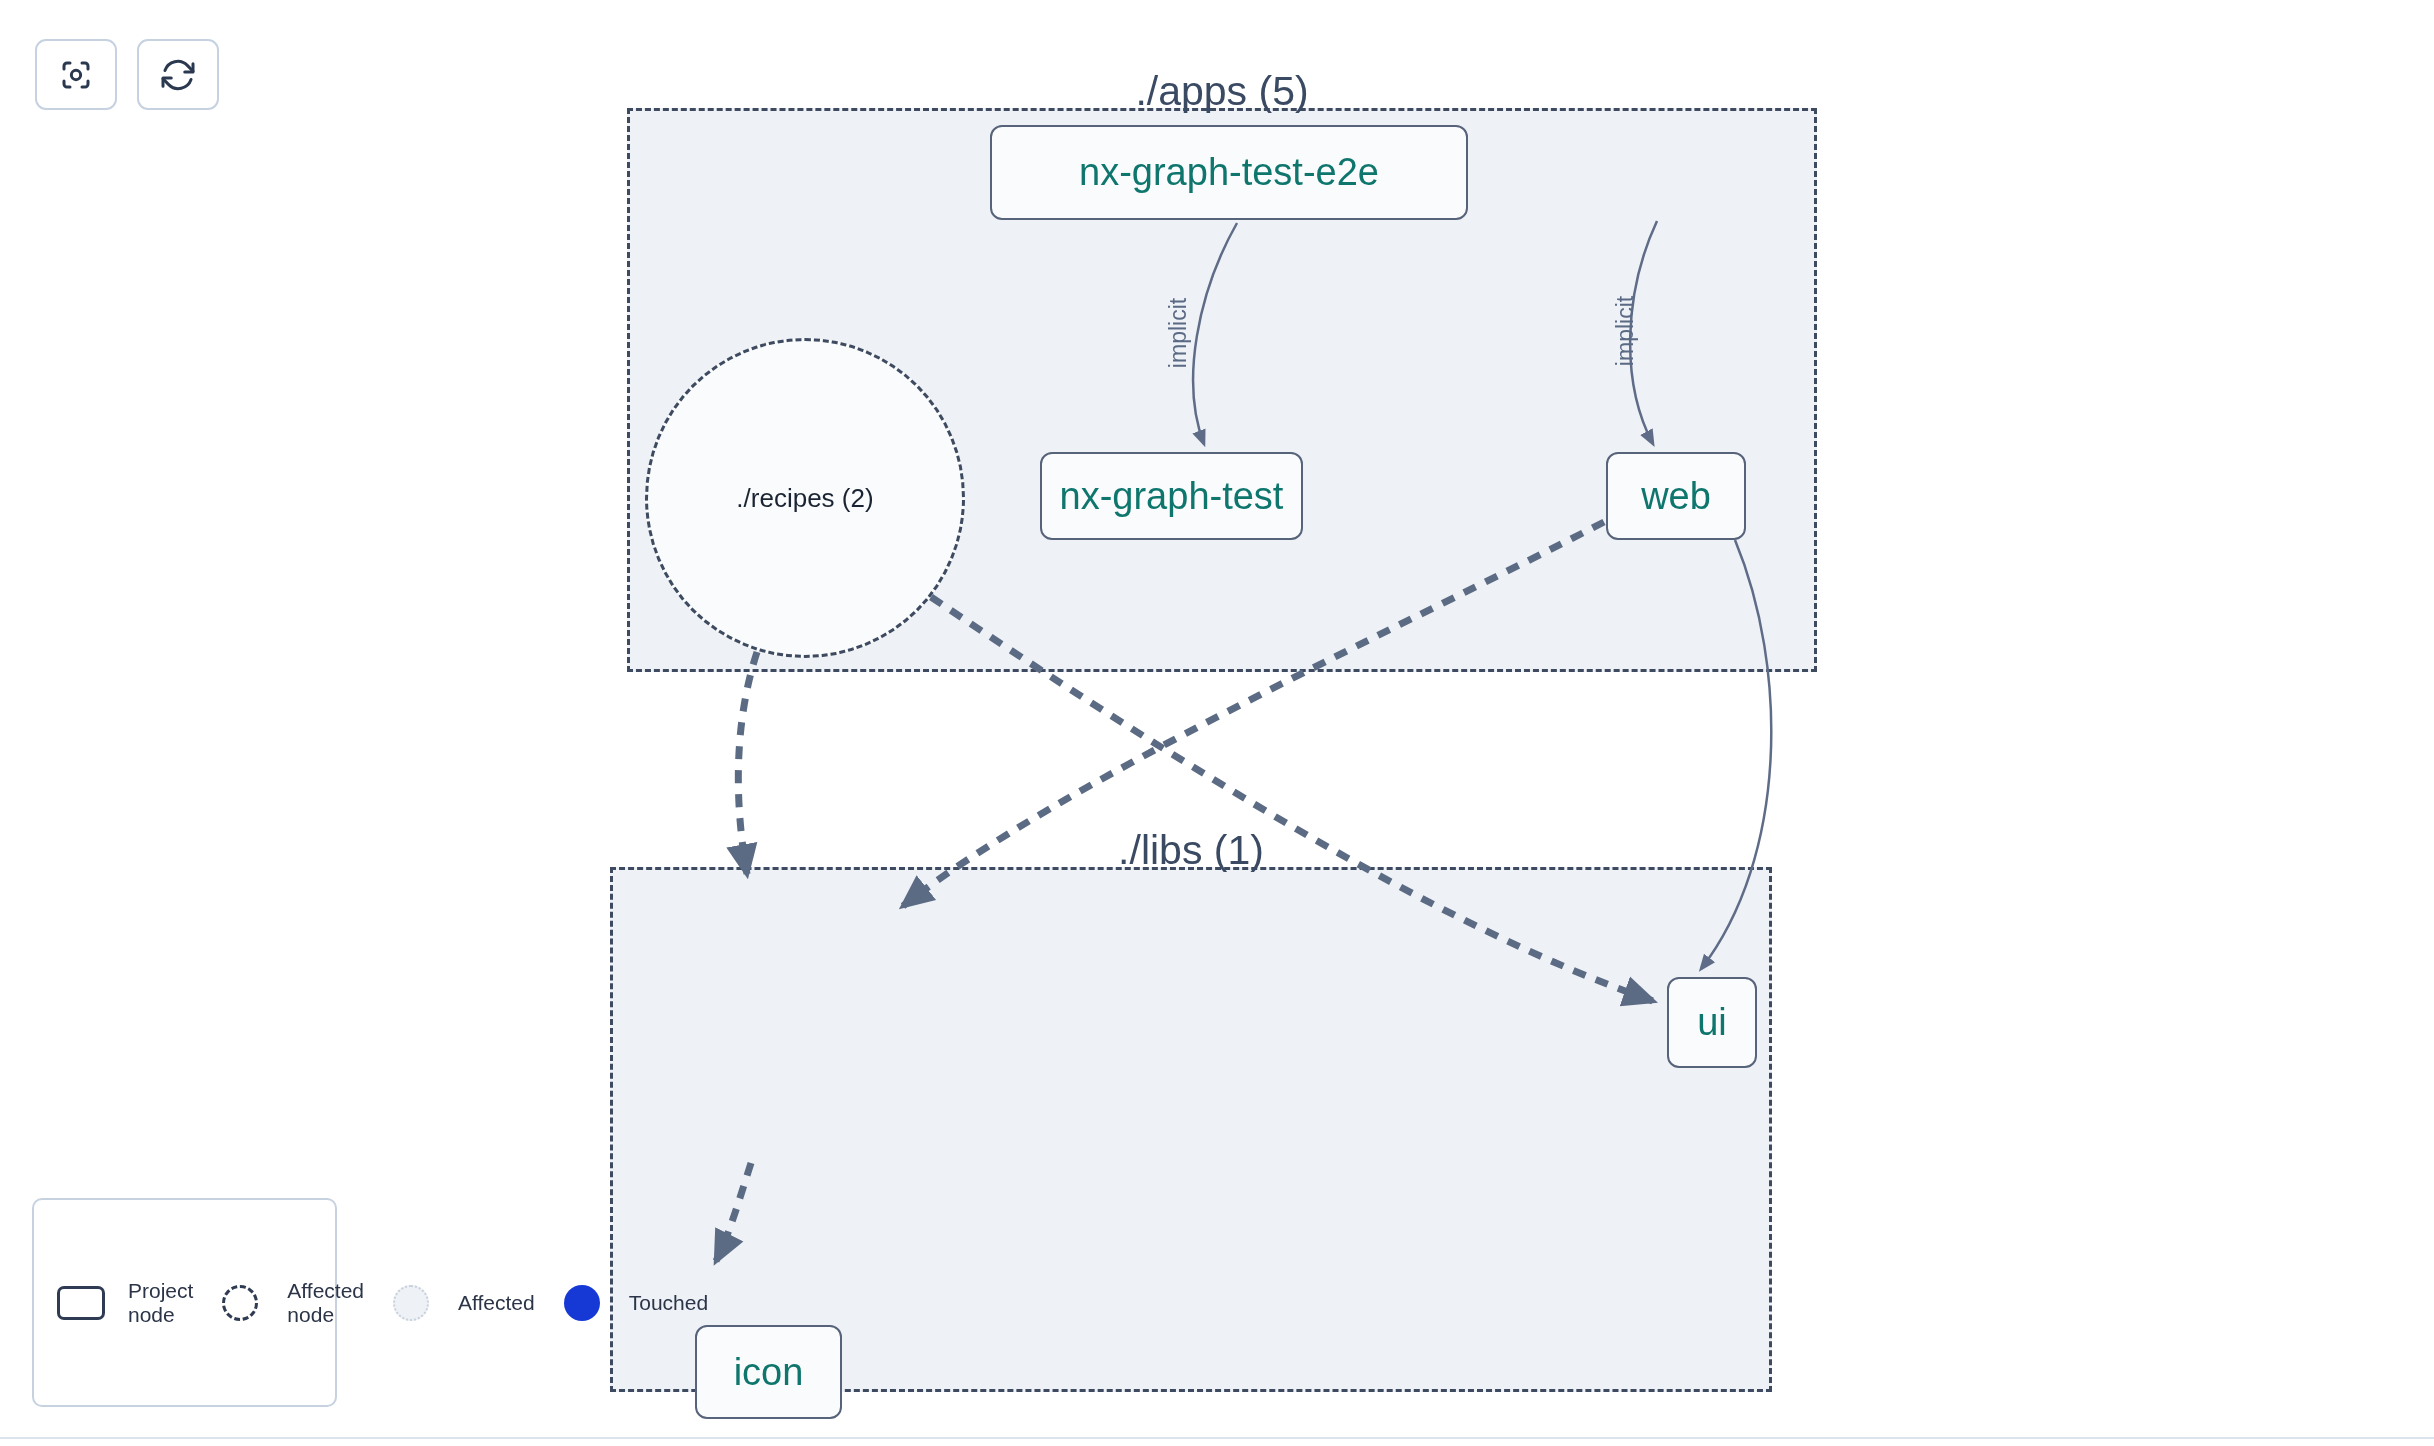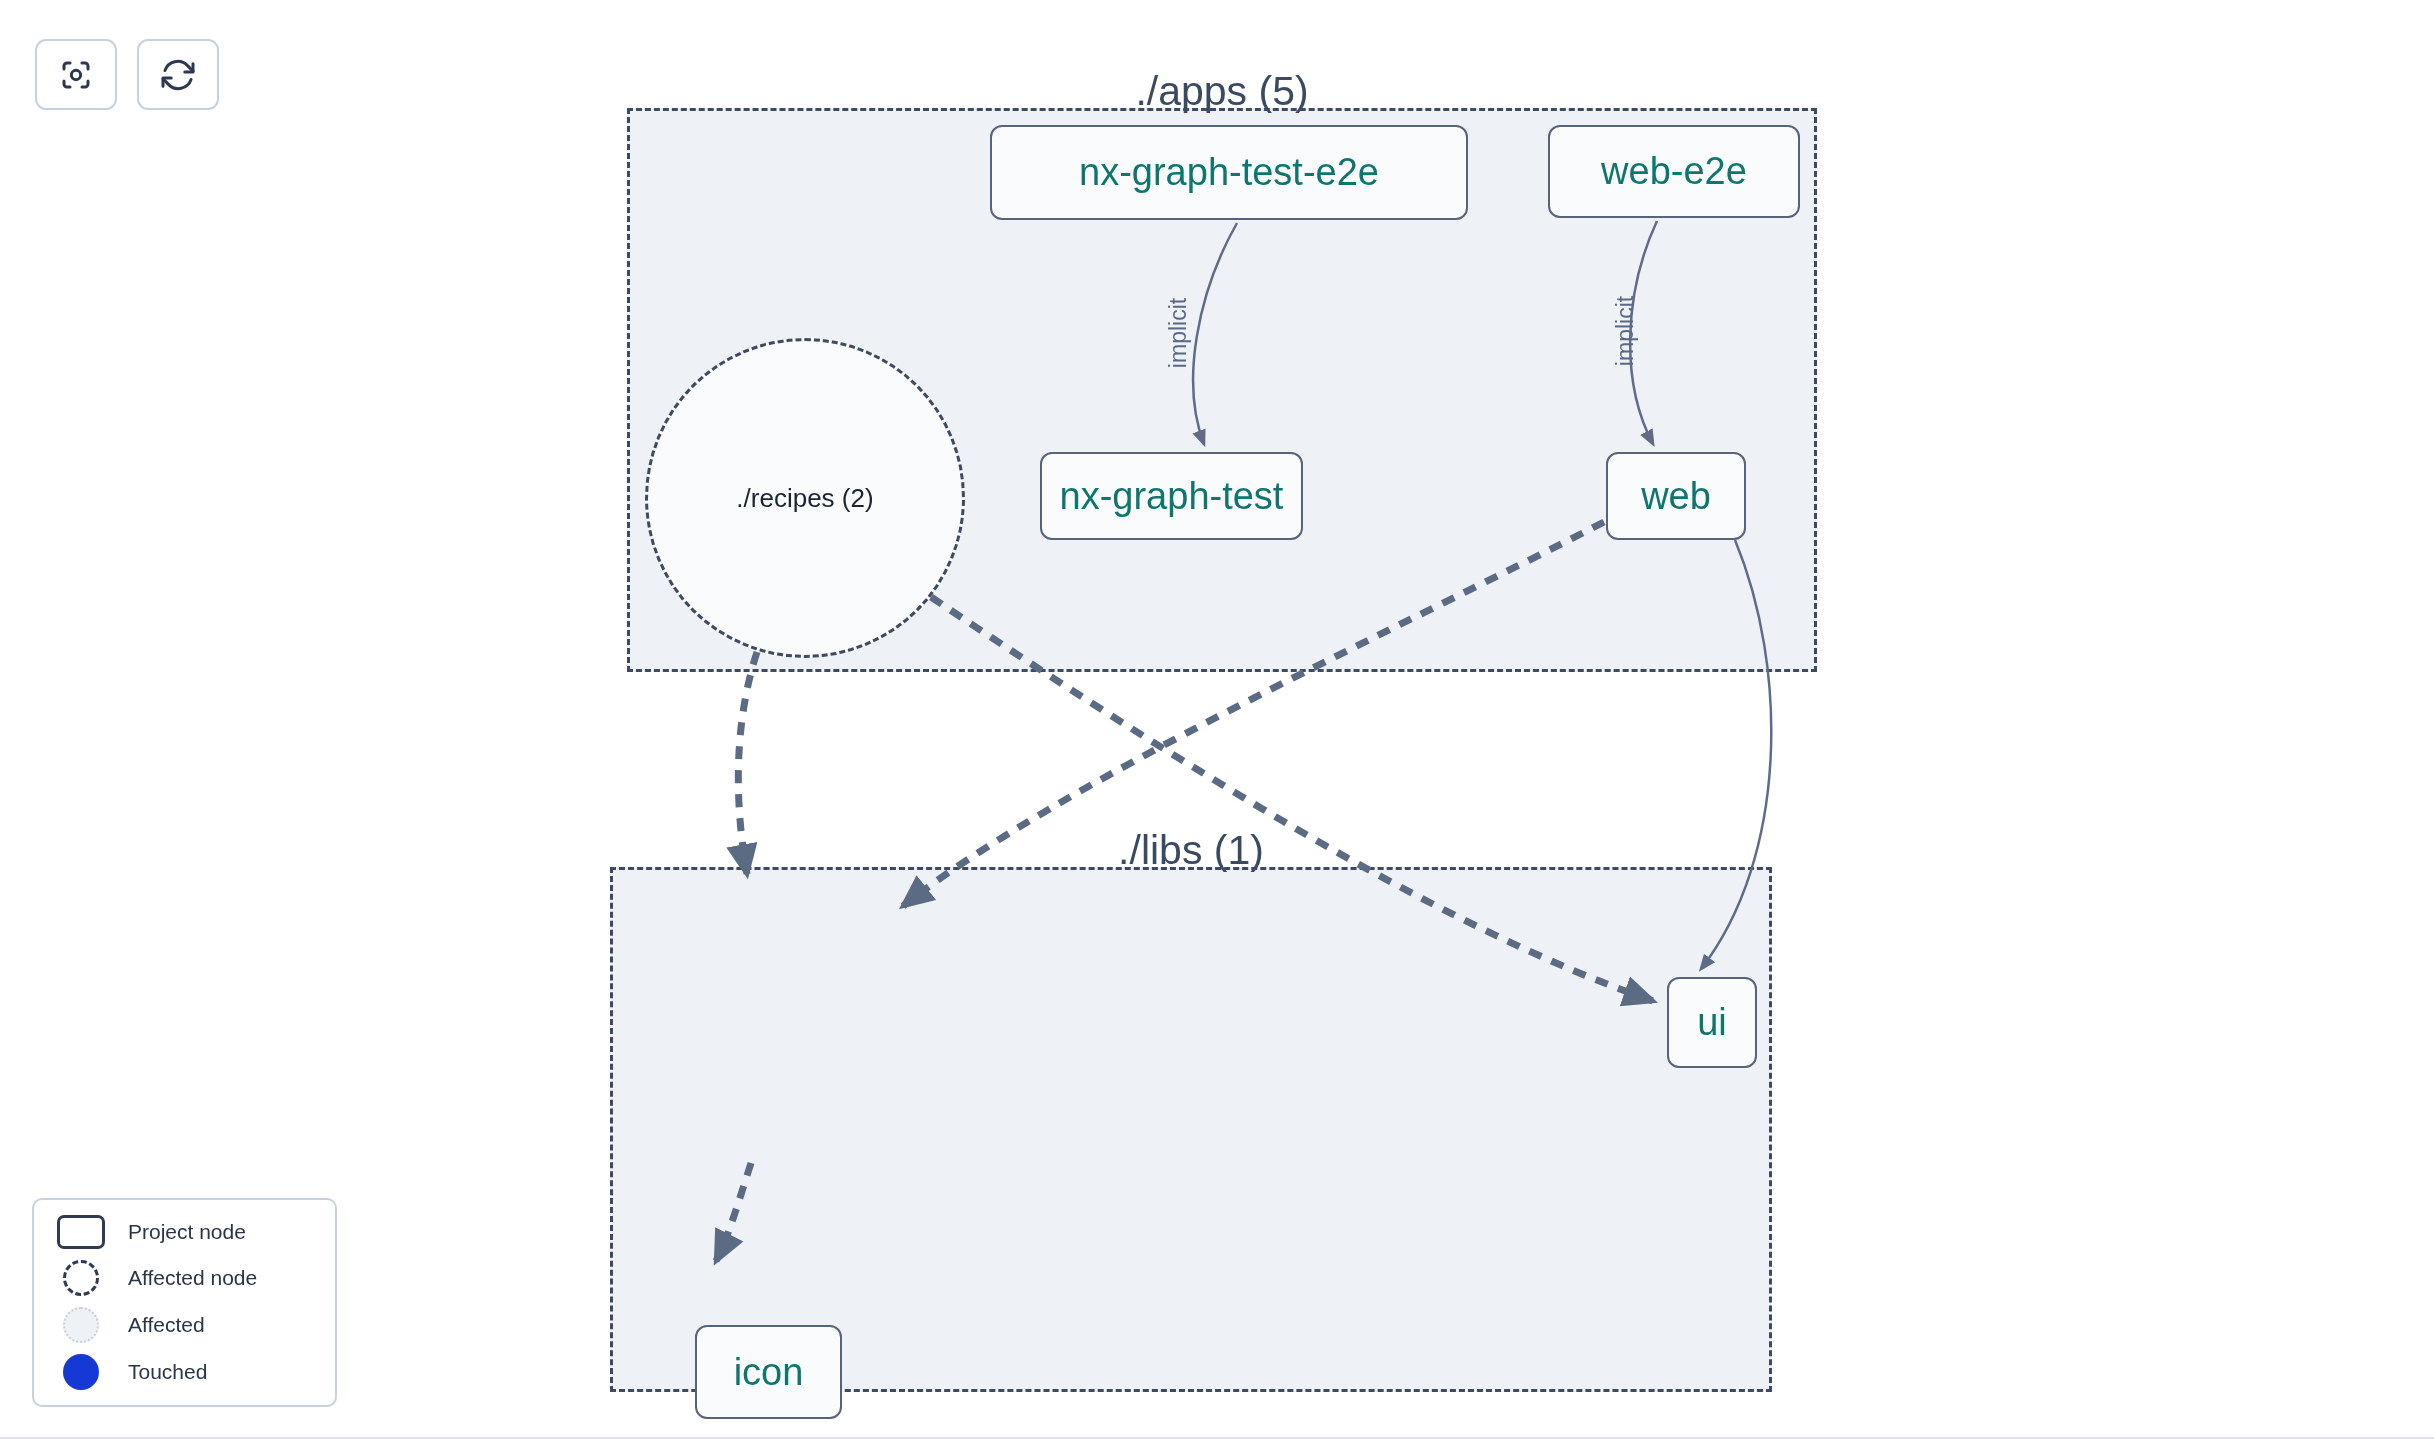--- a/index.html
+++ b/index.html
@@ -29,21 +29,21 @@
   .node{position:absolute;background:#fafbfd;border:2px solid #57637a;border-radius:12px;
         display:flex;align-items:center;justify-content:center;box-sizing:border-box;
         font-size:38px;color:#0f766e;white-space:nowrap;z-index:10;cursor:pointer;}
   .composite{position:absolute;background:#f9fbfc;border:3px dashed #3d4a5f;border-radius:50%;
         display:flex;align-items:center;justify-content:center;box-sizing:border-box;
         font-size:26px;color:#1b2433;white-space:nowrap;z-index:10;cursor:pointer;}
 
   
   .legend{position:absolute;left:32px;top:1198px;width:305px;height:209px;background:#fff;
           border:2px solid #c7d2e1;border-radius:10px;box-sizing:border-box;z-index:40;
-          display:flex;flex-direction:column;justify-content:space-around;padding:10px 0;}
+          display:flex;justify-content:space-around;padding:10px 0;}
   .legend-row{display:flex;align-items:center;}
   .legend-swatch-cell{width:94px;display:flex;align-items:center;justify-content:center;flex:0 0 94px;}
   .legend-label{font-size:21px;color:#2b3547;}
   .sw-project{width:48px;height:34px;border:3px solid #2f3b52;border-radius:7px;background:#fff;box-sizing:border-box;}
   .sw-composite{width:36px;height:36px;border:3px dashed #2f3b52;border-radius:50%;background:#fff;box-sizing:border-box;}
   .sw-affected{width:36px;height:36px;border:2px dotted #c8d0da;border-radius:50%;background:#eef2f7;box-sizing:border-box;}
   .sw-touched{width:36px;height:36px;border-radius:50%;background:#1639d6;}
 
   .bottom-divider{position:absolute;left:0;top:1437px;width:2434px;height:2px;background:#dbe3ed;z-index:45;}
 </style>
@@ -97,21 +97,20 @@
     <path class="edge-thick" d="M 757 652 C 733 726 735 806 747 874" marker-end="url(#arrow-big)"></path>
     <path class="edge-thick" d="M 931 597 C 1170 758 1440 928 1653 1001" marker-end="url(#arrow-big)"></path>
     <path class="edge-thick" d="M 1604 522 C 1400 628 1060 782 903 906" marker-end="url(#arrow-big)"></path>
     <path class="edge-thick" d="M 751 1163 C 737 1207 728 1237 716 1261" marker-end="url(#arrow-big)"></path>
 
     <text class="edge-label" transform="translate(1186 333) rotate(-90)" text-anchor="middle">implicit</text>
     <text class="edge-label" transform="translate(1633 331) rotate(-90)" text-anchor="middle">implicit</text>
   </svg>
 
   <div class="node" style="left:990px;top:125px;width:478px;height:95px;">nx-graph-test-e2e</div>
-  <div class="node" style="left:1548px;top:125px;width:252px;height:93px;">web-e2e</div>
   <div class="node" style="left:1040px;top:452px;width:263px;height:88px;">nx-graph-test</div>
   <div class="node" style="left:1606px;top:452px;width:140px;height:88px;">web</div>
   <div class="node" style="left:1667px;top:977px;width:90px;height:91px;">ui</div>
   <div class="node" style="left:695px;top:1278px;width:147px;height:94px;margin-top:47px;">icon</div>
 
   <div class="composite" style="left:645px;top:338px;width:320px;height:320px;">./recipes (2)</div>
 
   <div class="legend">
     <div class="legend-row">
       <div class="legend-swatch-cell">

